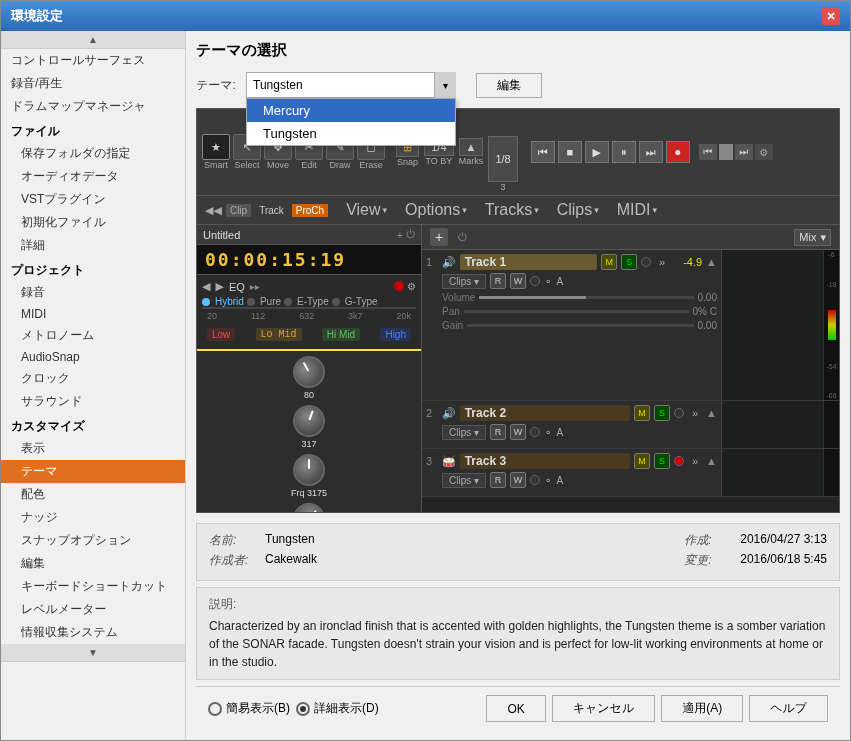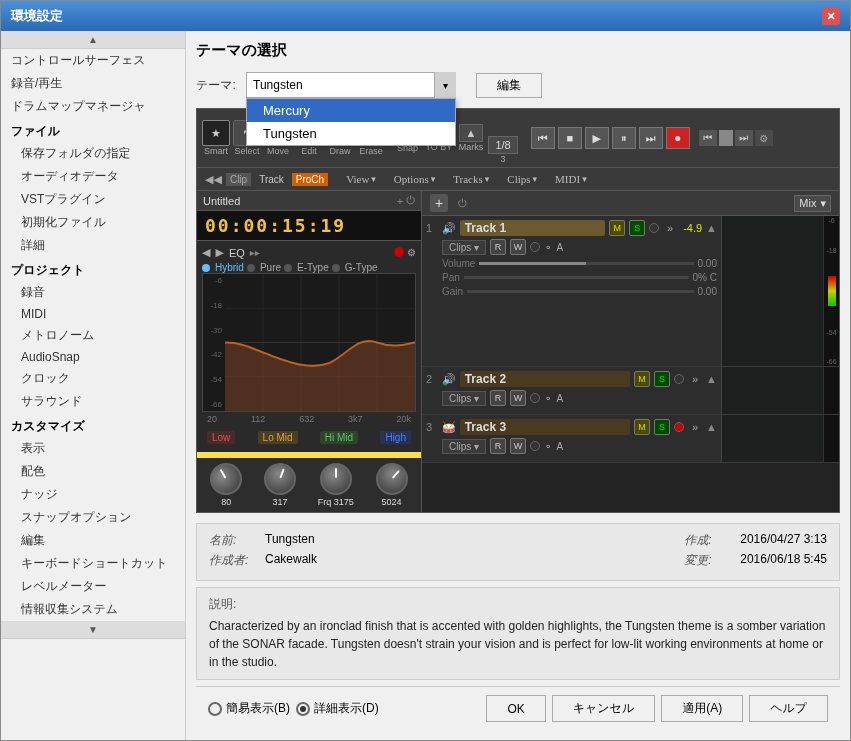--- a/index.html
+++ b/index.html
@@ -237,27 +237,26 @@
     .daw-view-bar {
       background: #3a3a3a;
       display: flex;
       align-items: center;
       padding: 3px 8px;
       gap: 8px;
       border-bottom: 1px solid #555;
     }
     .view-btn {
       color: #bbb;
-      font-size: 11px;
+      font-size: 16px;
       cursor: pointer;
       padding: 2px 5px;
       display: flex;
       align-items: center;
       gap: 2px;
-      font-family: Liberation Serif, serif;
     }
     .view-btn:after {
       content: "▾";
       font-size: 9px;
     }
     
     .daw-main {
       display: flex;
       flex: 1;
       overflow: hidden;
@@ -334,31 +333,32 @@
     }
     .eq-band-btn {
       padding: 1px 5px;
       font-size: 10px;
       border: none;
       background: transparent;
       cursor: pointer;
       border-radius: 2px;
     }
     .eq-band-btn.low { color: #e05050; background: rgba(200,50,50,0.2); }
-    .eq-band-btn.lo-mid { color: #e0a030; background: rgba(200,150,30,0.2); }
+    .eq-band-btn.lo-mid { color: #e0a030; background: rgba(200,150,30,0.2); font-family: Liberation Mono, monospace; }
     .eq-band-btn.hi-mid { color: #60c060; background: rgba(60,180,60,0.2); }
     .eq-band-btn.high { color: #4080ff; background: rgba(40,80,255,0.2); }
     
     .knobs-row {
       display: flex;
       align-items: center;
       justify-content: space-around;
       padding: 5px;
-      border-top: 6px solid #fde047;
+      border-top: 2px solid #fde047;
       gap: 5px;
+      flex-direction: column;
     }
     .knob-group {
       display: flex;
       flex-direction: column;
       align-items: center;
       gap: 2px;
     }
     .knob {
       width: 32px;
       height: 32px;
@@ -625,20 +625,21 @@
           <div class="sidebar-item" style="padding-left: 20px;">詳細</div>
           <div class="sidebar-section-header">プロジェクト</div>
           <div class="sidebar-item" style="padding-left: 20px;">録音</div>
           <div class="sidebar-item" style="padding-left: 20px;">MIDI</div>
           <div class="sidebar-item" style="padding-left: 20px;">メトロノーム</div>
           <div class="sidebar-item" style="padding-left: 20px;">AudioSnap</div>
           <div class="sidebar-item" style="padding-left: 20px;">クロック</div>
           <div class="sidebar-item" style="padding-left: 20px;">サラウンド</div>
           <div class="sidebar-section-header">カスタマイズ</div>
           <div class="sidebar-item" style="padding-left: 20px;">表示</div>
+          <div class="sidebar-item active" style="padding-left: 20px;">テーマ</div>
           <div class="sidebar-item" style="padding-left: 20px;">配色</div>
           <div class="sidebar-item" style="padding-left: 20px;">ナッジ</div>
           <div class="sidebar-item" style="padding-left: 20px;">スナップオプション</div>
           <div class="sidebar-item" style="padding-left: 20px;">編集</div>
           <div class="sidebar-item" style="padding-left: 20px;">キーボードショートカット</div>
           <div class="sidebar-item" style="padding-left: 20px;">レベルメーター</div>
           <div class="sidebar-item" style="padding-left: 20px;">情報収集システム</div>
         </div>
       <div class="sidebar-scroll-down">▼</div>
     </div>
@@ -695,21 +696,21 @@
           </div>
           <div style="margin-left:2px; display:flex; flex-direction:column; align-items:center;">
             <div style="background:#4a4a4a; border:1px solid #666; color:#ddd; padding:2px 6px; font-size:11px;">1/4</div>
             <span class="daw-tool-label">TO BY</span>
           </div>
           <div style="margin-left:2px; display:flex; flex-direction:column; align-items:center;">
             <div style="background:#4a4a4a; border:1px solid #666; color:#ccc; padding:2px 6px; font-size:11px;">▲</div>
             <span class="daw-tool-label">Marks</span>
           </div>
           <div style="margin-left:2px; display:flex; flex-direction:column; align-items:center;">
-            <div style="background:#4a4a4a; border:1px solid #666; color:#ddd; padding:2px 6px; font-size:11px;margin-top:24px;">1/8</div>
+            <div style="background:#4a4a4a; border:1px solid #666; color:#ddd; padding:16px 6px; font-size:11px;margin-top:24px;">1/8</div>
             <span class="daw-tool-label">3</span>
           </div>
 
           <div class="transport-area">
             <div class="transport-btn">⏮</div>
             <div class="transport-btn">■</div>
             <div class="transport-btn">▶</div>
             <div class="transport-btn">⏸</div>
             <div class="transport-btn">⏭</div>
             <div class="transport-btn rec-btn">⏺</div>
@@ -853,21 +854,21 @@
             <div class="track-row">
               <div class="track-header">
                 <div class="track-name-row">
                   <span class="track-number">1</span>
                   <span class="track-icon">🔊</span>
                   <div class="track-name active">Track 1</div>
                   <div class="track-btn m">M</div>
                   <div class="track-btn s">S</div>
                   <div style="width:10px;height:10px;border-radius:50%;border:1px solid #666;background:#333; cursor:pointer;"></div>
                   <div style="width:14px;height:14px;display:flex;align-items:center;justify-content:center;color:#aaa;font-size:11px;">»</div>
-                  <span style="color:#e0e000; font-size:11px; margin-left:2px;">-4.9</span>
+                  <span style="color:#e0e000; font-size:11px; margin-left:10px;">-4.9</span>
                   <span style="color:#888; font-size:11px; cursor:pointer;">▲</span>
                 </div>
                 <div class="track-vol-row">
                   <div class="track-clips-btn">Clips ▾</div>
                   <div class="track-btn r">R</div>
                   <div class="track-btn a">W</div>
                   <div style="width:10px;height:10px;border-radius:50%;border:1px solid #666;background:#333;cursor:pointer;"></div>
                   <span style="color:#aaa;font-size:10px;">⚬</span>
                   <span style="color:#aaa;font-size:10px;">A</span>
                 </div>

